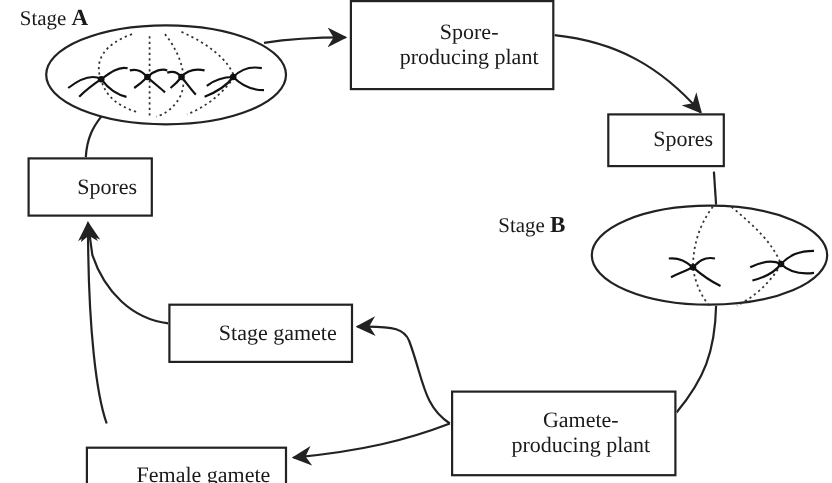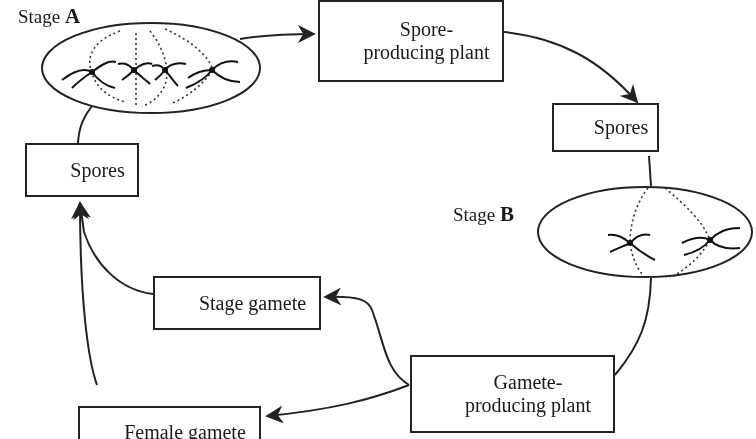--- a/index.html
+++ b/index.html
@@ -74,21 +74,21 @@
     <path d="M409,385 C370,400 330,410 267,416" marker-end="url(#arrowhead)"></path>
     <path d="M153,294 C120,290 95,265 84,232 L80,203" marker-end="url(#arrowhead)"></path>
     <path d="M97,385 C88,360 80,300 80,203" marker-end="url(#arrowhead)"></path>
     <path d="M78,143 C79,125 85,115 92,106"></path>
   </g>
 </svg>
 
 <div class="stage-label" style="left:18px; top:4px;">
   <span>Stage </span><b>A</b>
 </div>
-<div class="stage-label" style="left:453px; top:202px;">
+<div class="stage-label" style="left:453px; top:192px;">
   <span>Stage </span><b>B</b>
 </div>
 
 <div class="node" style="left:318px; top:0px; width:186px; height:82px; flex-direction:column;">
   <span>Spore-</span>
   <span>producing plant</span>
 </div>
 
 <div class="node" style="left:552px; top:103px; width:107px; height:49px;">
   <span>Spores</span>

